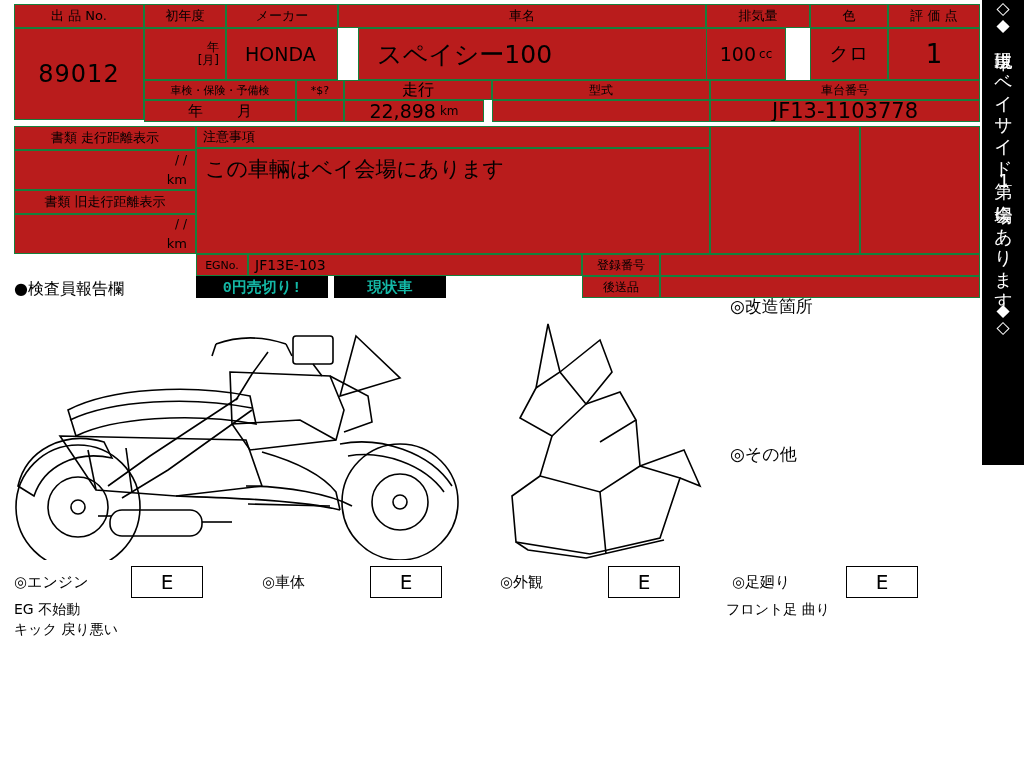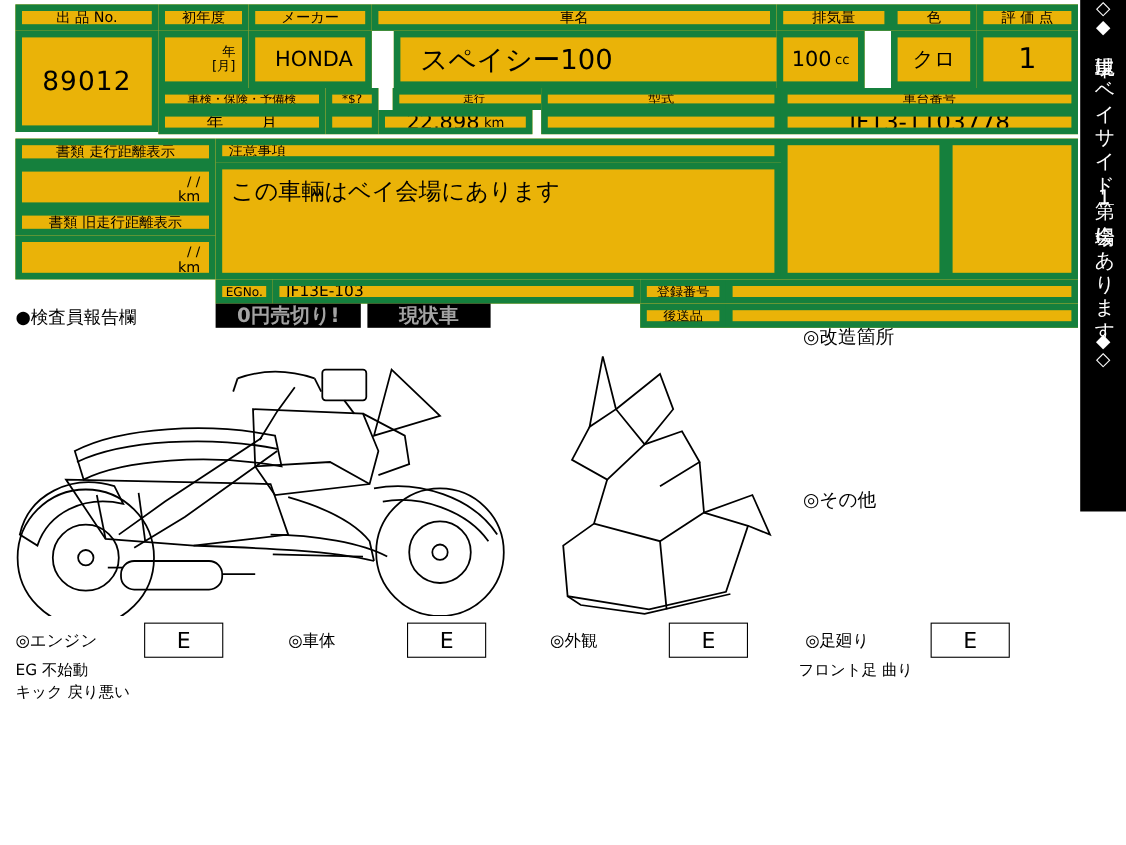--- a/index.html
+++ b/index.html
@@ -14,41 +14,41 @@
   #sheet {
     position: relative;
     width: 1024px; height: 768px;
     background: #fff;
   }
 
   
   .abs { position: absolute; }
   .bx {
     position: absolute;
-    border: 6px solid #15803d;
-    background: #eab308;
+    border: 1px solid #15803d;
+    background: #b91c1c;
     display: flex;
     align-items: center;
     justify-content: center;
     overflow: hidden;
     white-space: nowrap;
   }
   .lbl-sm { font-size: 12px; }
 
   .hdr { font-size: 13px; }
   .big { font-size: 24px; letter-spacing: 1px; }
   .mid { font-size: 19px; }
 
   .cell-left { justify-content: flex-start; padding-left: 18px; }
 
   
   .blackbar {
-    background: #000; color: #a3a3a3;
+    background: #000; color: #14b8a6;
     display: flex; align-items: center; justify-content: center;
-    font-size: 18px; font-weight: bold;
+    font-size: 15px; font-weight: bold; font-family: Liberation Mono, monospace;
   }
 
   
   #vbanner {
     position: absolute; right: 0; top: 0;
     width: 42px; height: 465px;
     background: #000; color: #fff;
     display: flex; flex-direction: column;
     align-items: center; justify-content: flex-start;
   }
@@ -111,21 +111,21 @@
   <div class="bx lbl-sm" style="left:144px;top:80px;width:152px;height:20px;font-size:11px;">車検・保険・予備検</div>
   <div class="bx" style="left:144px;top:100px;width:152px;height:22px;font-size:15px;">
     <span>年</span>
     <span style="display:inline-block;width:34px;"></span>
     <span>月</span>
   </div>
 
   <div class="bx lbl-sm" style="left:296px;top:80px;width:48px;height:20px;font-size:11px;">*$?</div>
   <div class="bx" style="left:296px;top:100px;width:48px;height:22px;"></div>
 
-  <div class="bx lbl-sm" style="left:344px;top:80px;width:148px;height:20px;font-size:10px;margin-left:13px;">走行</div>
+  <div class="bx lbl-sm" style="left:344px;top:80px;width:148px;height:20px;font-size:16px;">走行</div>
   <div class="bx" style="left:344px;top:100px;width:140px;height:22px;">
     <span style="font-size:19px;">22,898</span>
     <span style="font-size:12px;margin-left:4px;">km</span>
   </div>
 
   <div class="bx lbl-sm" style="left:492px;top:80px;width:218px;height:20px;font-size:12px;">型式</div>
   <div class="bx" style="left:492px;top:100px;width:218px;height:22px;"></div>
 
   <div class="bx lbl-sm" style="left:710px;top:80px;width:270px;height:20px;font-size:12px;">車台番号</div>
   <div class="bx" style="left:710px;top:100px;width:270px;height:22px;font-size:21px;text-align:center;">JF13-1103778</div>
@@ -147,21 +147,21 @@
 
   <div class="bx" style="left:710px;top:126px;width:150px;height:128px;"></div>
   <div class="bx" style="left:860px;top:126px;width:120px;height:128px;"></div>
 
   <div class="bx" style="left:196px;top:254px;width:52px;height:22px;font-size:11px;">EGNo.</div>
   <div class="bx" style="left:248px;top:254px;width:334px;height:22px;justify-content:flex-start;padding-left:6px;font-size:14px;">JF13E-103</div>
 
   <div class="bx" style="left:582px;top:254px;width:78px;height:22px;font-size:12px;">登録番号</div>
   <div class="bx" style="left:660px;top:254px;width:320px;height:22px;"></div>
 
-  <div class="bx" style="left:582px;top:276px;width:78px;height:22px;font-size:12px;text-decoration:underline;">後送品</div>
+  <div class="bx" style="left:582px;top:276px;width:78px;height:22px;font-size:12px;">後送品</div>
   <div class="bx" style="left:660px;top:276px;width:320px;height:22px;"></div>
 
   <div class="abs" style="left:14px;top:279px;font-size:16px;">●検査員報告欄</div>
   <div class="abs blackbar" style="left:196px;top:276px;width:132px;height:22px;">0円売切り!</div>
   <div class="abs blackbar" style="left:334px;top:276px;width:112px;height:22px;">現状車</div>
 
   <div id="vbanner">
     <span class="dia">◇</span>
     <span class="dia">◆</span>
     <span class="vtext">現車はベイサイド第1会場にあります</span>

